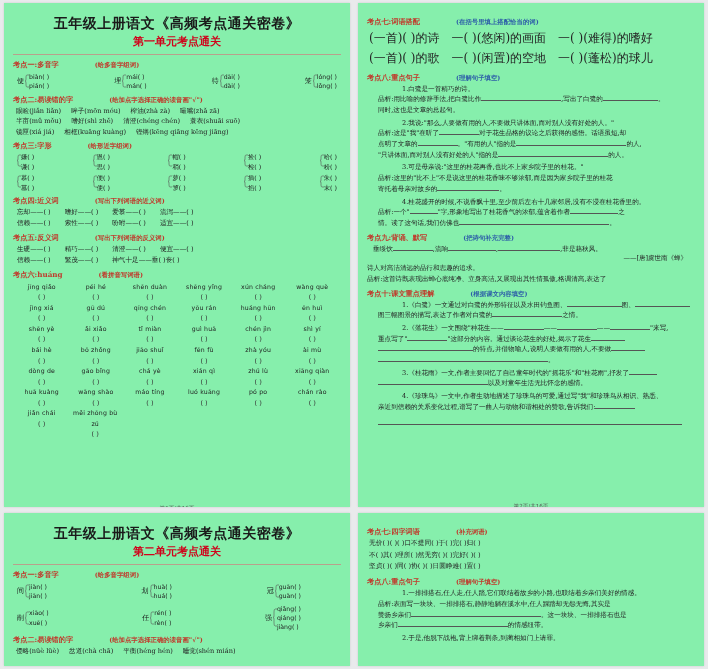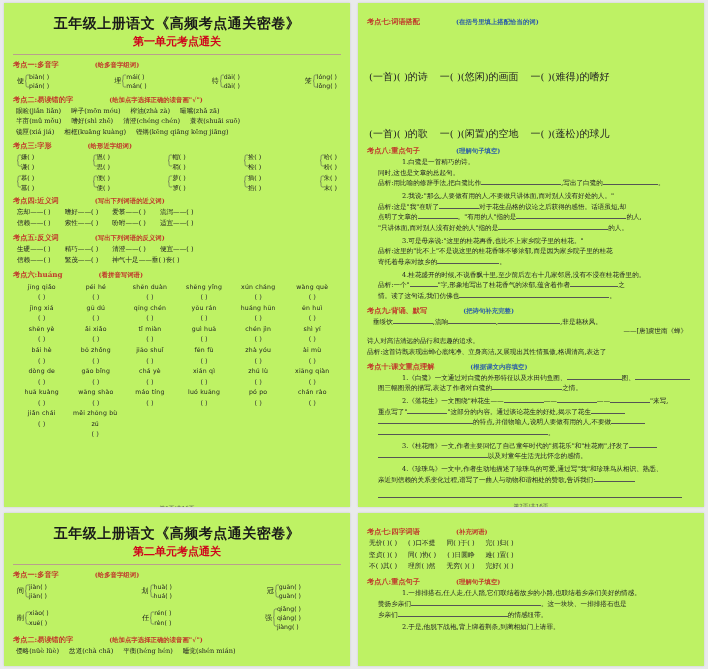--- a/index.html
+++ b/index.html
@@ -9,21 +9,21 @@
     font-family:"DejaVu Sans","Liberation Sans",sans-serif;
     overflow:hidden;
   }
   .pages{
     display:grid;
     grid-template-columns:354px 354px;
     grid-template-rows:510px 159px;
     width:708px;height:669px;
   }
   .page{
-    background:#bef264;
+    background:#86efac;
     margin:3px 4px;
     box-sizing:border-box;
     padding:4px 9px 0 9px;
     position:relative;
     overflow:hidden;
     box-shadow:0 0 2px rgba(0,0,0,.13);
   }
   .page-inner{position:relative;width:100%;height:100%;}
 
   
@@ -105,23 +105,23 @@
   .dict-cell .pinyin{font-size:6.2px;letter-spacing:.2px;color:#1d1d1d;
     font-family:"DejaVu Sans","Liberation Sans",sans-serif;line-height:1.7;}
   .dict-cell .paren{font-size:6.6px;color:#333;line-height:1.6;
     font-family:"DejaVu Serif","Liberation Serif",serif;}
   .dict-row.left{justify-content:flex-start;}
   .dict-row.left .dict-cell{width:16.5%;}
   .dict-cell.wide{width:28%;}
 
   
   .match-row{display:flex;justify-content:flex-start;gap:12px;padding-left:2px;}
-  .match-row > span{font-size:10px;white-space:nowrap;color:#232323;
-    font-family:"DejaVu Serif","Liberation Serif",serif;line-height:1.7;margin-top:40px;}
-  .idiom-row{display:flex;justify-content:flex-start;gap:11px;padding-left:2px;}
+  .match-row > span{font-size:12px;white-space:nowrap;color:#232323;
+    font-family:"DejaVu Serif","Liberation Serif",serif;line-height:1.7;}
+  .idiom-row{display:flex;justify-content:flex-start;padding-left:2px;}
   .idiom-row > span{font-size:6.7px;white-space:nowrap;color:#232323;
     font-family:"DejaVu Serif","Liberation Serif",serif;line-height:1.75;}
 
   
   .num-item{margin-top:2px;}
   .num-item .q{font-size:6.6px;color:#232323;line-height:1.62;
     font-family:"DejaVu Serif","Liberation Serif",serif;margin-left:35px;}
   .num-item .a{font-size:6.6px;color:#232323;line-height:1.62;padding-left:11px;
     font-family:"DejaVu Serif","Liberation Serif",serif;}
   .poem{padding-left:6px;}
@@ -553,22 +553,22 @@
         <span>一(      )(闲置)的空地</span>
         <span>一(      )(蓬松)的球儿</span>
       </div>
 
       <div class="kd blue">
         <span>考点八:</span><span>重点句子</span><span class="hint">(理解句子填空)</span>
       </div>
 
       <div class="num-item">
         <div class="q"><span>1.</span><span>白鹭是一首精巧的诗。</span></div>
+        <div class="a"><span>品析:用比喻的修辞手法,把白鹭比作</span><span class="u w80"></span><span>,写出了白鹭的</span><span class="u w55"></span><span>。</span></div>
         <div class="a"><span>同时,这也是文章的总起句。</span></div>
-        <div class="a"><span>品析:用比喻的修辞手法,把白鹭比作</span><span class="u w80"></span><span>,写出了白鹭的</span><span class="u w55"></span><span>。</span></div>
       </div>
 
       <div class="num-item">
         <div class="q"><span>2.</span><span>我说:"那么,人要做有用的人,不要做只讲体面,而对别人没有好处的人。"</span></div>
         <div class="a"><span>品析:这是"我"在听了</span><span class="u w40"></span><span>对于花生品格的议论之后获得的感悟。话语虽短,却</span></div>
         <div class="a"><span>点明了文章的</span><span class="u w40"></span><span>。"有用的人"指的是</span><span class="u w110"></span><span>的人,</span></div>
         <div class="a"><span>"只讲体面,而对别人没有好处的人"指的是</span><span class="u w110"></span><span>的人。</span></div>
       </div>
 
       <div class="num-item">
@@ -728,38 +728,39 @@
       <div class="kd">
         <span>考点七:</span><span>四字词语</span><span class="hint">(补充词语)</span>
       </div>
       <div class="idiom-row">
         <span>无价(    )(    )</span>
         <span>(    )口不提</span>
         <span>同(    )于(    )</span>
         <span>完(    )归(    )</span>
       </div>
       <div class="idiom-row">
+        <span>不(    )其(    )</span>
+        <span>理所(    )然</span>
+        <span>无穷(    )(    )</span>
+        <span>完好(    )(    )</span>
+      </div>
+      <div class="idiom-row">
         <span>坚贞(    )(    )</span>
         <span>同(    )协(    )</span>
         <span>(    )日圆睁</span>
         <span>难(    )置(    )</span>
       </div>
-      <div class="idiom-row">
-        <span>不(    )其(    )</span>
-        <span>理所(    )然</span>
-        <span>无穷(    )(    )</span>
-        <span>完好(    )(    )</span>
-      </div>
 
       <div class="kd">
         <span>考点八:</span><span>重点句子</span><span class="hint">(理解句子填空)</span>
       </div>
 
       <div class="num-item">
         <div class="q"><span>1.</span><span>一排排搭石,任人走,任人踏,它们联结着故乡的小路,也联结着乡亲们美好的情感。</span></div>
+        <div class="a"><span>品析:表面写一块块、一排排搭石,静静地躺在溪水中,任人踩踏却无怨无悔,其实是</span></div>
         <div class="a"><span>赞扬乡亲们</span><span class="u w130"></span><span>。这一块块、一排排搭石也是</span></div>
         <div class="a"><span>乡亲们</span><span class="u w110"></span><span>的情感纽带。</span></div>
       </div>
 
       <div class="num-item">
         <div class="q"><span>2.</span><span>于是,他脱下战袍,背上绑着荆条,到蔺相如门上请罪。</span></div>
       </div>
     </div>
   </div>
 

